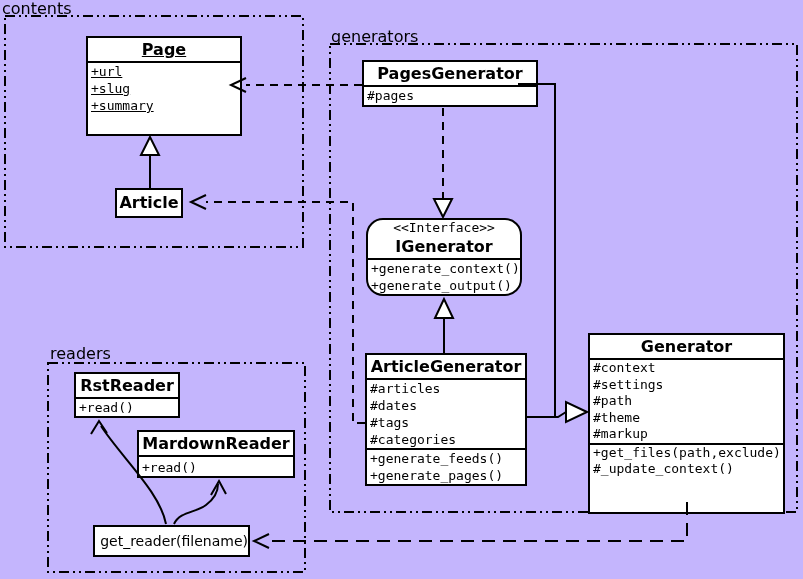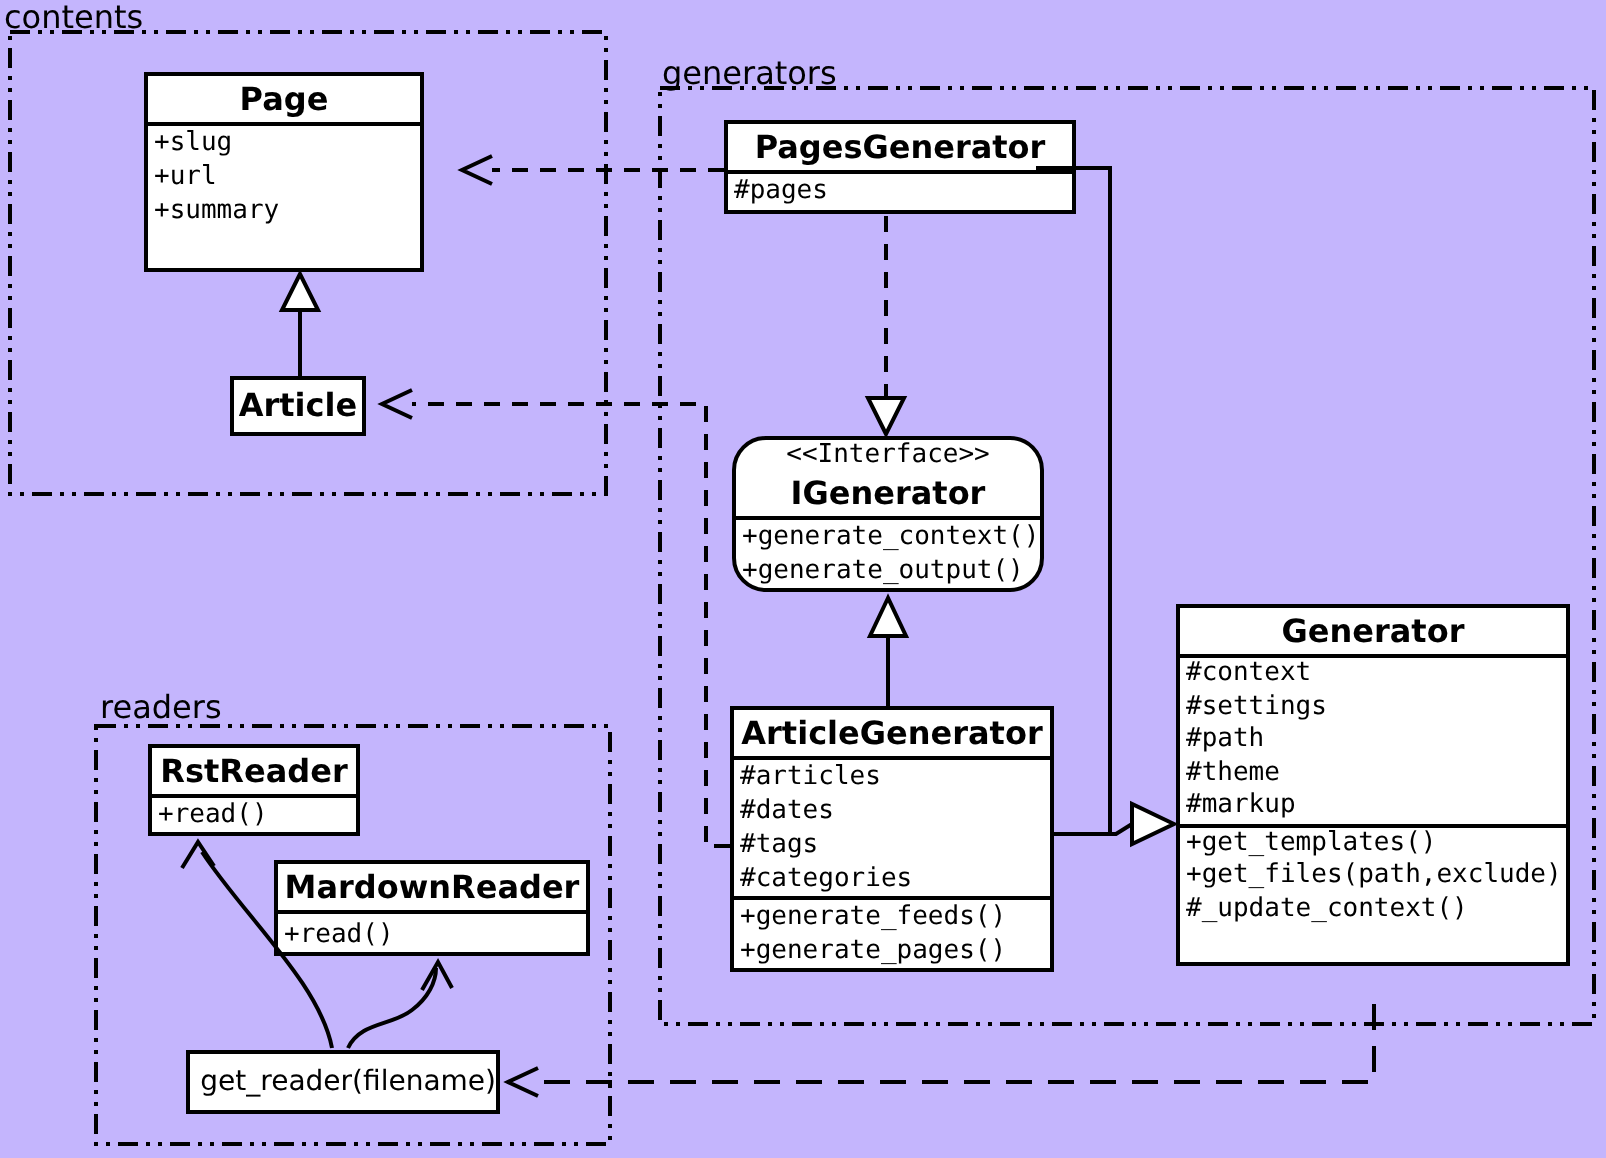--- a/index.html
+++ b/index.html
@@ -84,25 +84,25 @@
   <svg class="underlay" width="803" height="579" viewBox="0 0 803 579">
     <rect x="5" y="16" width="298" height="231" fill="none" stroke="#000" stroke-width="2" stroke-dasharray="10 4 2 4 2 4"></rect>
     <rect x="330" y="44" width="467" height="468" fill="none" stroke="#000" stroke-width="2" stroke-dasharray="10 4 2 4 2 4"></rect>
     <rect x="48" y="363" width="257" height="209" fill="none" stroke="#000" stroke-width="2" stroke-dasharray="10 4 2 4 2 4"></rect>
   </svg>
 
   <div class="pkg-label" style="left:2px;top:0px;">contents</div>
   <div class="pkg-label" style="left:331px;top:28px;">generators</div>
   <div class="pkg-label" style="left:50px;top:345px;">readers</div>
 
-  <div class="uml-class" style="left:72px;top:36px;width:140px;height:100px;">
+  <div class="uml-class" style="left:86px;top:36px;width:156px;height:100px;text-decoration:underline;">
     <div class="cls-title bb">Page</div>
     <div class="cls-sec">
+      <div>+url</div>
       <div>+slug</div>
-      <div>+url</div>
       <div>+summary</div>
     </div>
   </div>
 
   <div class="uml-class" style="left:115px;top:188px;width:68px;height:30px;">
     <div class="cls-title" style="line-height:26px;">Article</div>
   </div>
 
   <div class="uml-class" style="left:362px;top:60px;width:176px;height:47px;">
     <div class="cls-title bb">PagesGenerator</div>
@@ -129,31 +129,30 @@
       <div>#dates</div>
       <div>#tags</div>
       <div>#categories</div>
     </div>
     <div class="cls-sec bt">
       <div>+generate_feeds()</div>
       <div>+generate_pages()</div>
     </div>
   </div>
 
-  <div class="uml-class" style="left:588px;top:302px;width:197px;height:181px;">
+  <div class="uml-class" style="left:588px;top:333px;width:197px;height:181px;">
     <div class="cls-title bb">Generator</div>
     <div class="cls-sec tight">
       <div>#context</div>
       <div>#settings</div>
       <div>#path</div>
       <div>#theme</div>
       <div>#markup</div>
     </div>
     <div class="cls-sec bt tight">
-      <div>+get_templates()</div>
       <div>+get_files(path,exclude)</div>
       <div>#_update_context()</div>
     </div>
   </div>
 
   <div class="uml-class" style="left:74px;top:372px;width:106px;height:46px;">
     <div class="cls-title bb">RstReader</div>
     <div class="cls-sec">
       <div>+read()</div>
     </div>

